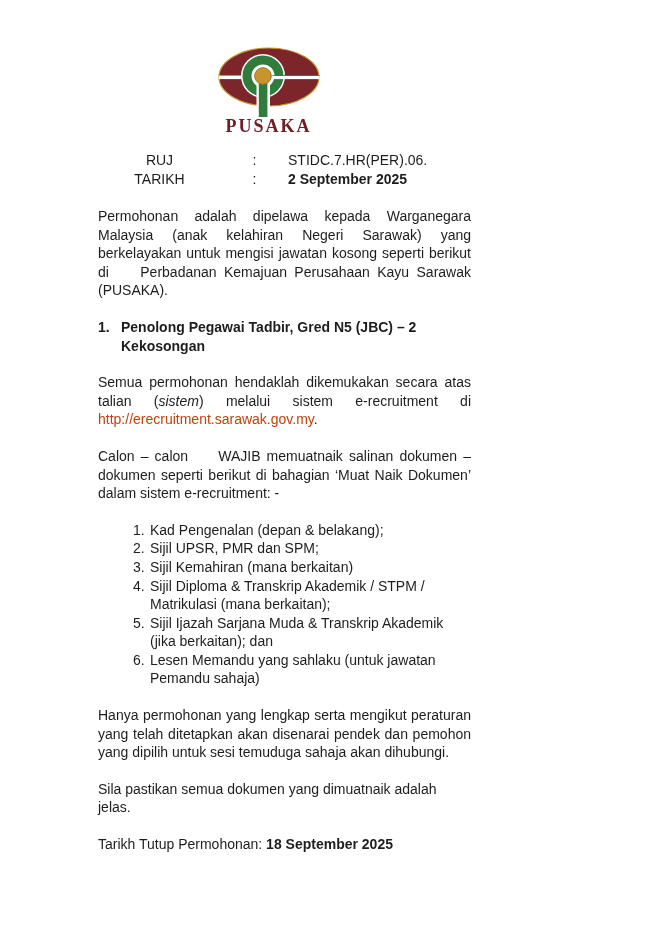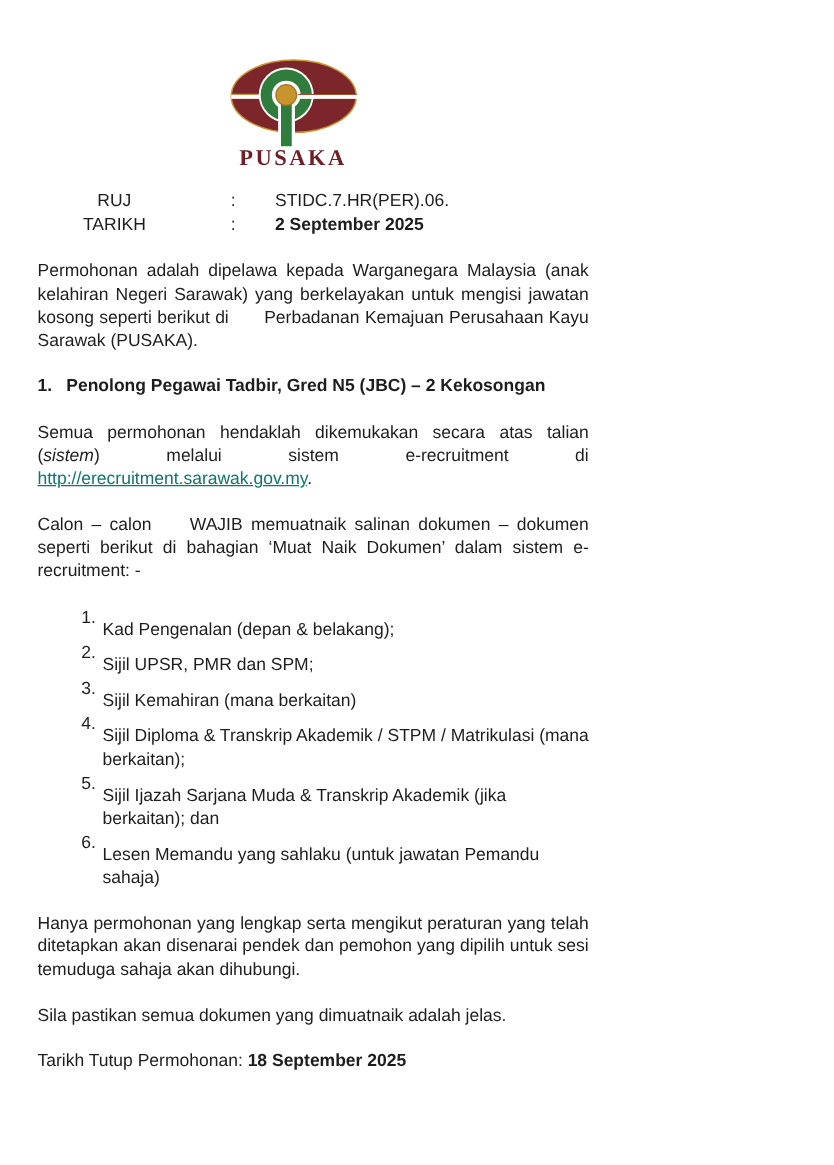--- a/index.html
+++ b/index.html
@@ -3,21 +3,21 @@
 <meta charset="utf-8">
 <style>
   * { margin:0; padding:0; box-sizing:border-box; }
   html, body { background:#ffffff; }
   body {
     width:667px; min-height:932px;
     font-family:"Liberation Sans", sans-serif;
     font-size:14px; color:#1d1d1d;
     position:relative; overflow:hidden;
   }
-  .page { width:531px; height:932px; background:#fff; padding:38px 60px 0 30px; }
+  .page { width:531px; height:932px; background:#fff; padding:38px 60px 0 98px; }
 
   
   .logo-wrap { width:110px; margin:8px auto 0; position:relative; left:-16px; text-align:center; }
   .emblem { display:block; margin:0 auto; }
   .wordmark {
     font-family:"Liberation Serif", serif; font-weight:bold;
     font-size:18px; letter-spacing:2px; color:#6e2026; margin-top:-6px;
     white-space:nowrap;
   }
 
@@ -26,29 +26,29 @@
   .ref-row { display:flex; line-height:19px; }
   .ref-label { width:123px; flex:none; }
   .ref-colon { width:67px; flex:none; }
   .bu { font-weight:bold; }
   .b  { font-weight:normal;margin-left:24px; }
   .i  { font-style:italic; }
 
   
   .para { margin-top:18px; line-height:18.6px; }
   .just { text-align:justify; }
-  a.link, .link { color:#0f766e; text-decoration:underline; cursor:pointer; }
+  a.link, .link { color:#c2410c; cursor:pointer; }
 
   .vacancy { display:flex; margin-top:18px; line-height:18.6px; font-weight:bold; }
   .vac-num { width:23px; flex:none; }
 
   .docs { list-style:none; margin-top:18px; padding-left:35px; }
   .doc-item { display:flex; line-height:18.6px; }
   .doc-num { width:17px; flex:none; }
-  .doc-text { flex:1;margin-top:10px; }
+  .doc-text { flex:1; }
 </style>
 </head>
 <body>
 
 <div class="page">
 
   <div class="logo-wrap">
     <svg class="emblem" width="104" height="76" viewBox="0 0 104 76" aria-hidden="true">
       <ellipse cx="52" cy="31" rx="50" ry="29" fill="#7c262c" stroke="#c9942e" stroke-width="1.2"></ellipse>
       <rect x="2" y="29" width="26" height="0.9" fill="#c9942e"></rect>

